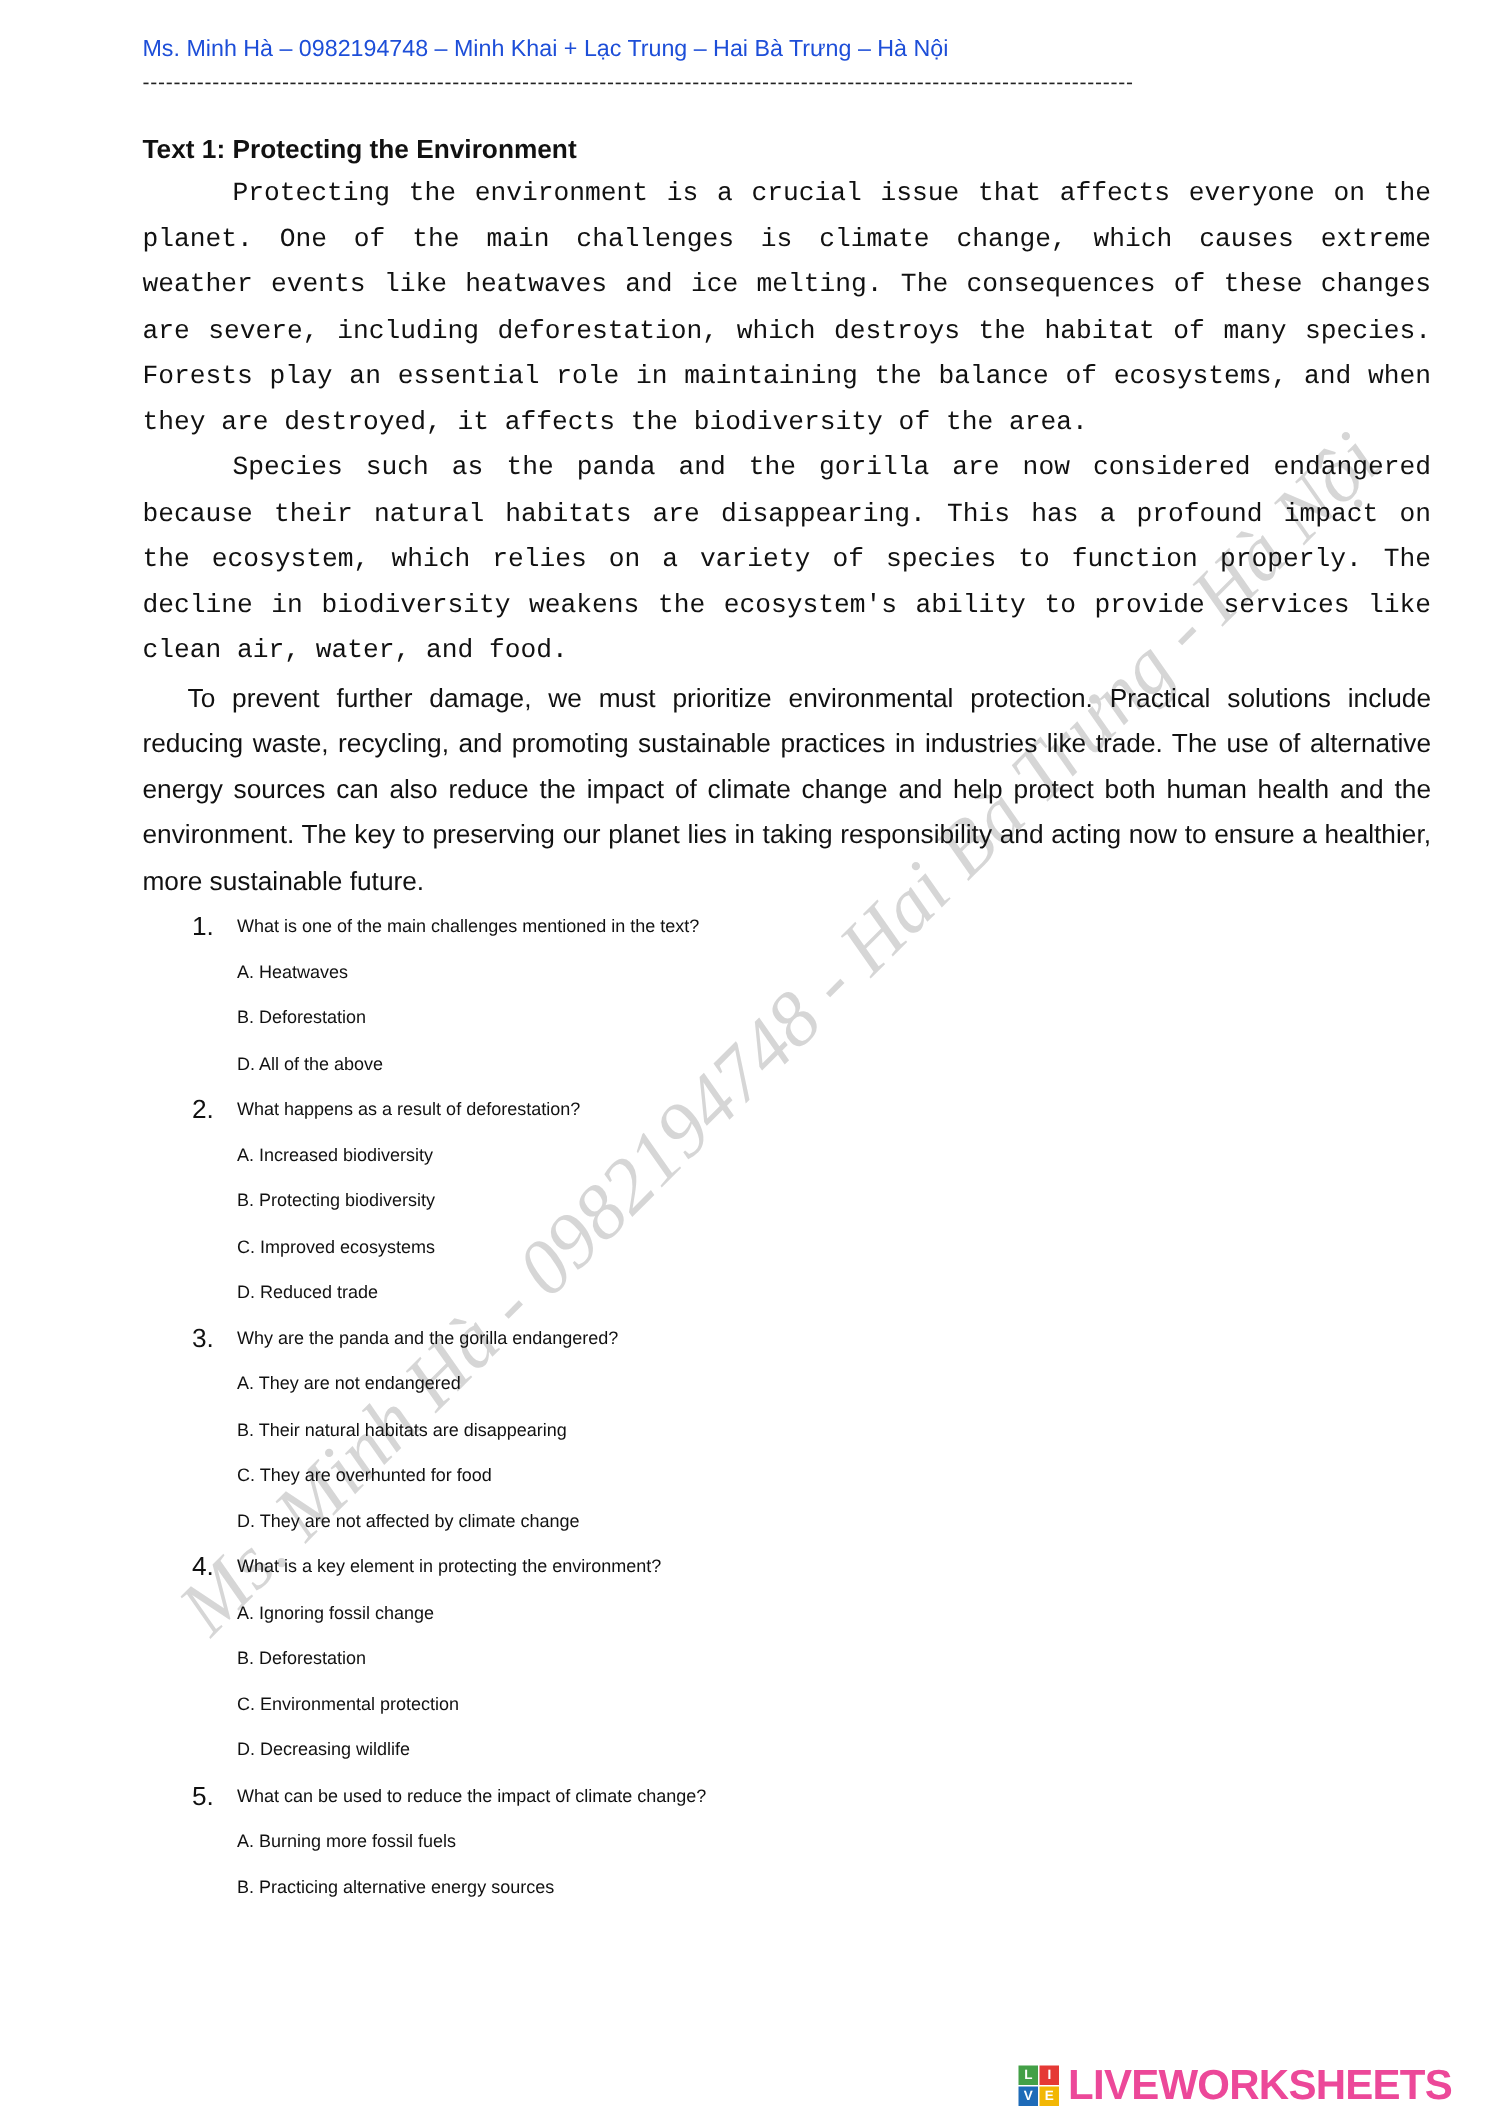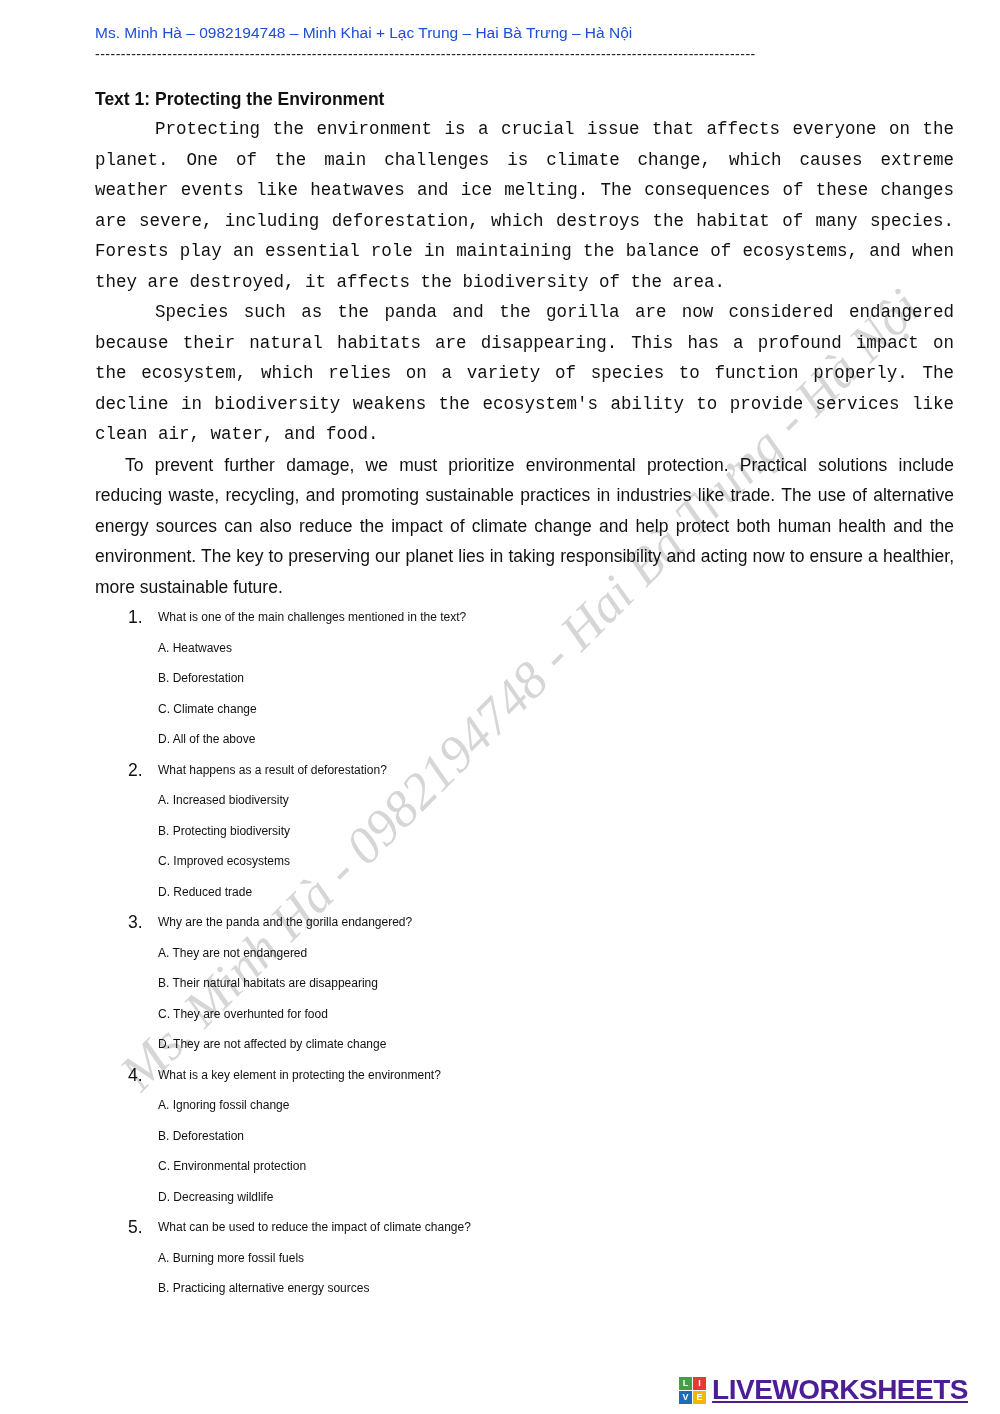--- a/index.html
+++ b/index.html
@@ -134,21 +134,20 @@
     <p class="para indent-sm">To prevent further damage, we must prioritize environmental protection. Practical solutions include reducing waste, recycling, and promoting sustainable practices in industries like trade. The use of alternative energy sources can also reduce the impact of climate change and help protect both human health and the environment. The key to preserving our planet lies in taking responsibility and acting now to ensure a healthier, more sustainable future.</p>
 
     <div class="questions">
 
       <div class="question">
         <div class="qnum">1.</div>
         <div class="qbody">
           <div class="qtext">What is one of the main challenges mentioned in the text?</div>
           <div class="option">A. Heatwaves</div>
           <div class="option">B. Deforestation</div>
-          <div class="option">C. Climate change</div>
           <div class="option">D. All of the above</div>
         </div>
       </div>
 
       <div class="question">
         <div class="qnum">2.</div>
         <div class="qbody">
           <div class="qtext">What happens as a result of deforestation?</div>
           <div class="option">A. Increased biodiversity</div>
           <div class="option">B. Protecting biodiversity</div>
@@ -191,16 +190,16 @@
     </div>
   </div>
 
   <div class="footer">
     <div class="lw-logo">
       <div class="lw-tile" style="background: rgb(67, 160, 71);">L</div>
       <div class="lw-tile" style="background: rgb(229, 57, 53);">I</div>
       <div class="lw-tile" style="background: rgb(30, 107, 184);">V</div>
       <div class="lw-tile" style="background: rgb(242, 183, 5);">E</div>
     </div>
-    <div class="lw-brand" style="color: #4c1d95; text-decoration: underline;">LIVEWORKSHEETS</div>
+    <div class="lw-brand" style="color: #ec4899;">LIVEWORKSHEETS</div>
   </div>
 
 </div>
 
 </body></html>

